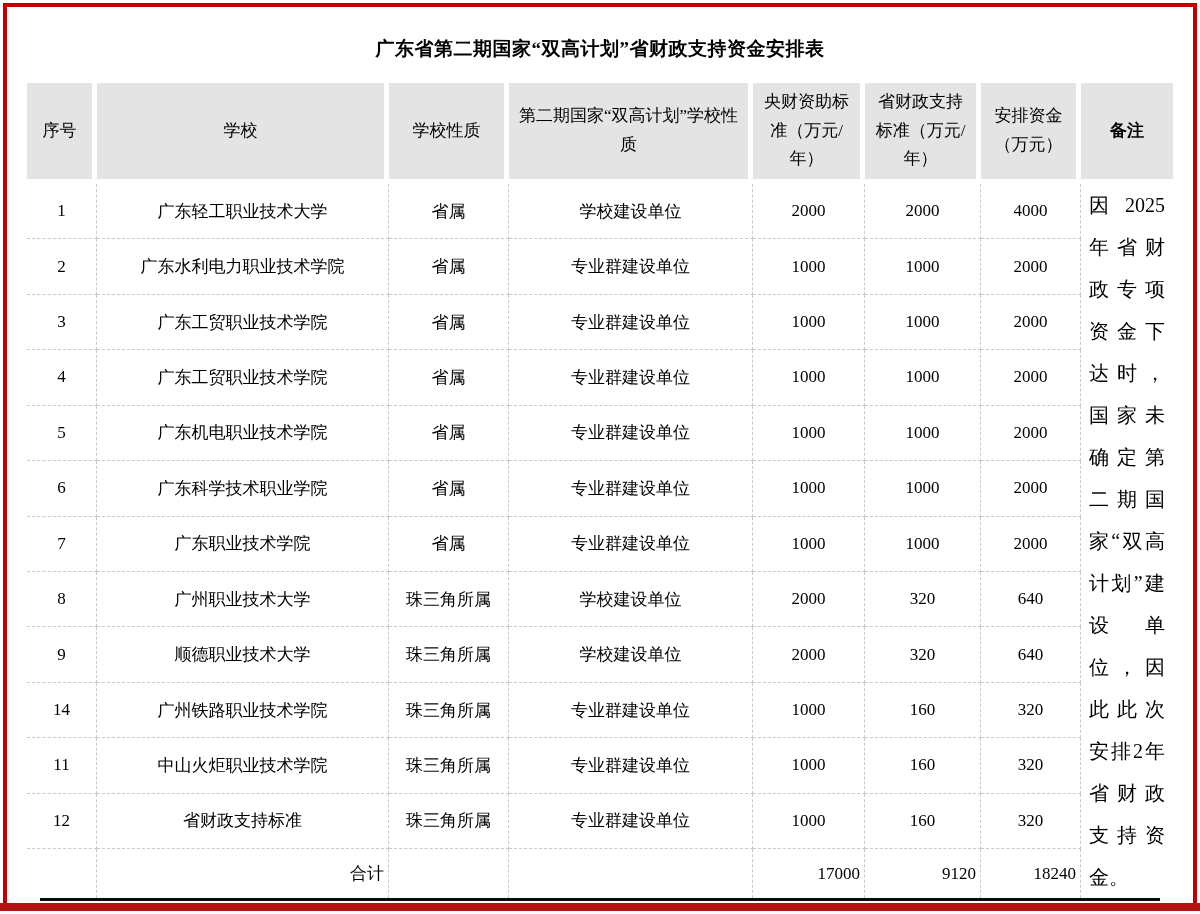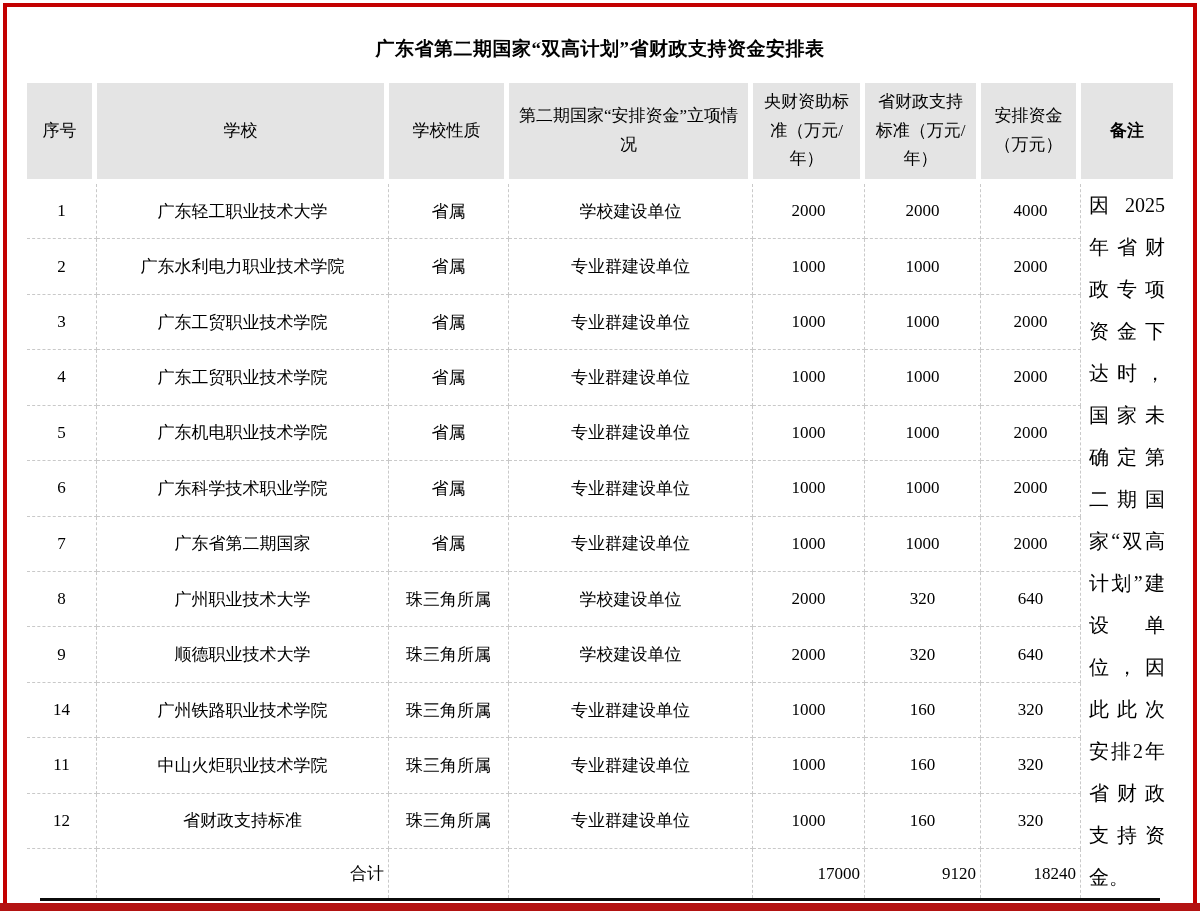--- a/index.html
+++ b/index.html
@@ -87,21 +87,21 @@
         <col style="width:112px">
           <col style="width:116px">
           <col style="width:100px">
           <col style="width:92px">
       </colgroup>
       <thead>
         <tr>
           <th>序号</th>
           <th>学校</th>
           <th>学校性质</th>
-          <th>第二期国家“安排资金”立项情况</th>
+          <th>第二期国家“双高计划”学校性质</th>
           <th>央财资助标准（万元/年）</th>
           <th>省财政支持标准（万元/年）</th>
           <th>安排资金（万元）</th>
           <th>备注</th>
         </tr>
       </thead>
       <tbody id="tbody">
           <tr>
             <td>1</td>
             <td>广东轻工职业技术大学</td>
@@ -152,21 +152,21 @@
             <td>6</td>
             <td>广东科学技术职业学院</td>
             <td>省属</td>
             <td>专业群建设单位</td>
             <td>1000</td>
             <td>1000</td>
             <td>2000</td>
           </tr>
           <tr>
             <td>7</td>
-            <td>广东省第二期国家</td>
+            <td>广东职业技术学院</td>
             <td>省属</td>
             <td>专业群建设单位</td>
             <td>1000</td>
             <td>1000</td>
             <td>2000</td>
           </tr>
           <tr>
             <td>8</td>
             <td>广州职业技术大学</td>
             <td>珠三角所属</td>

